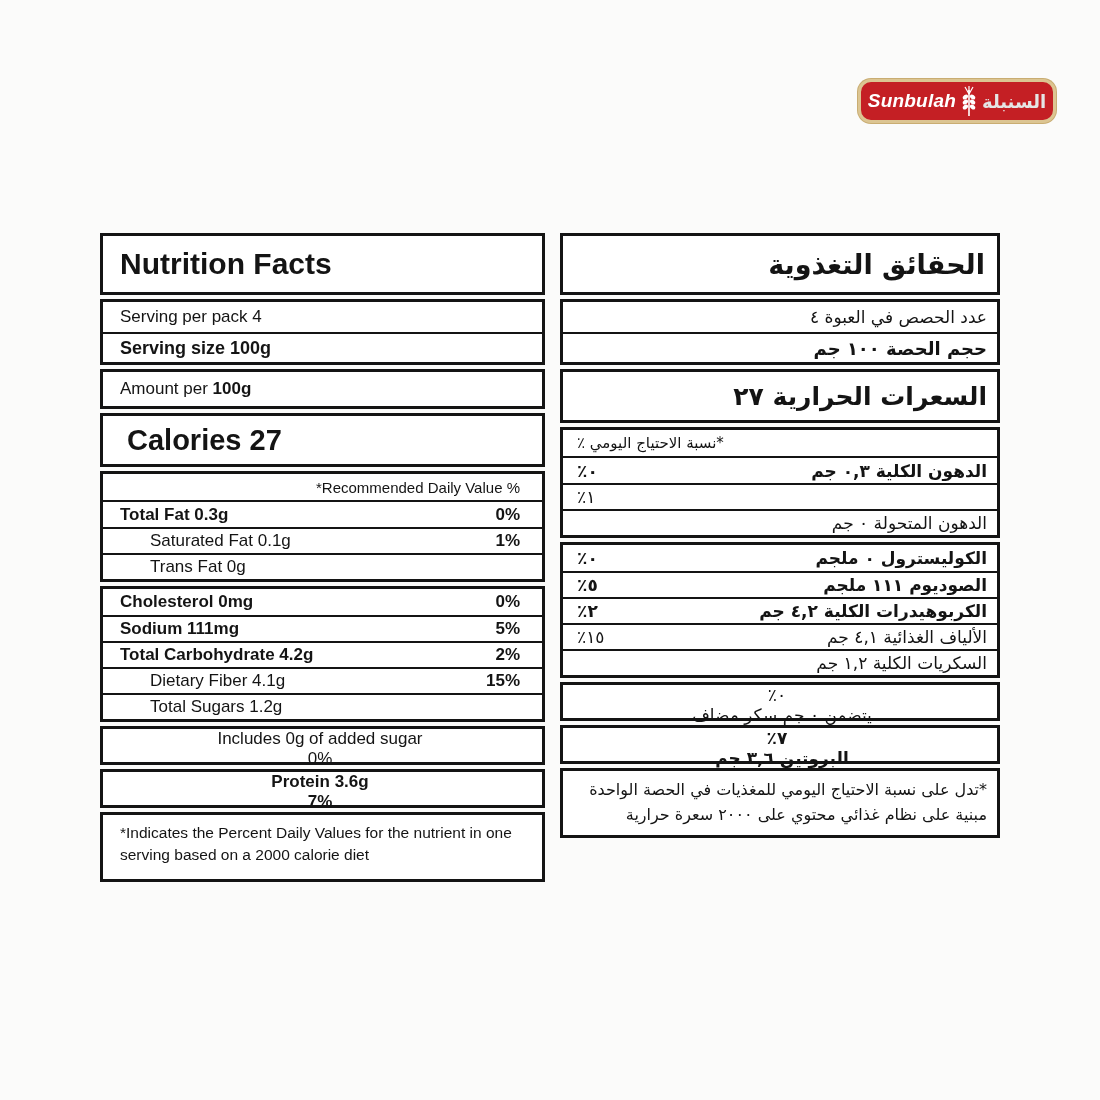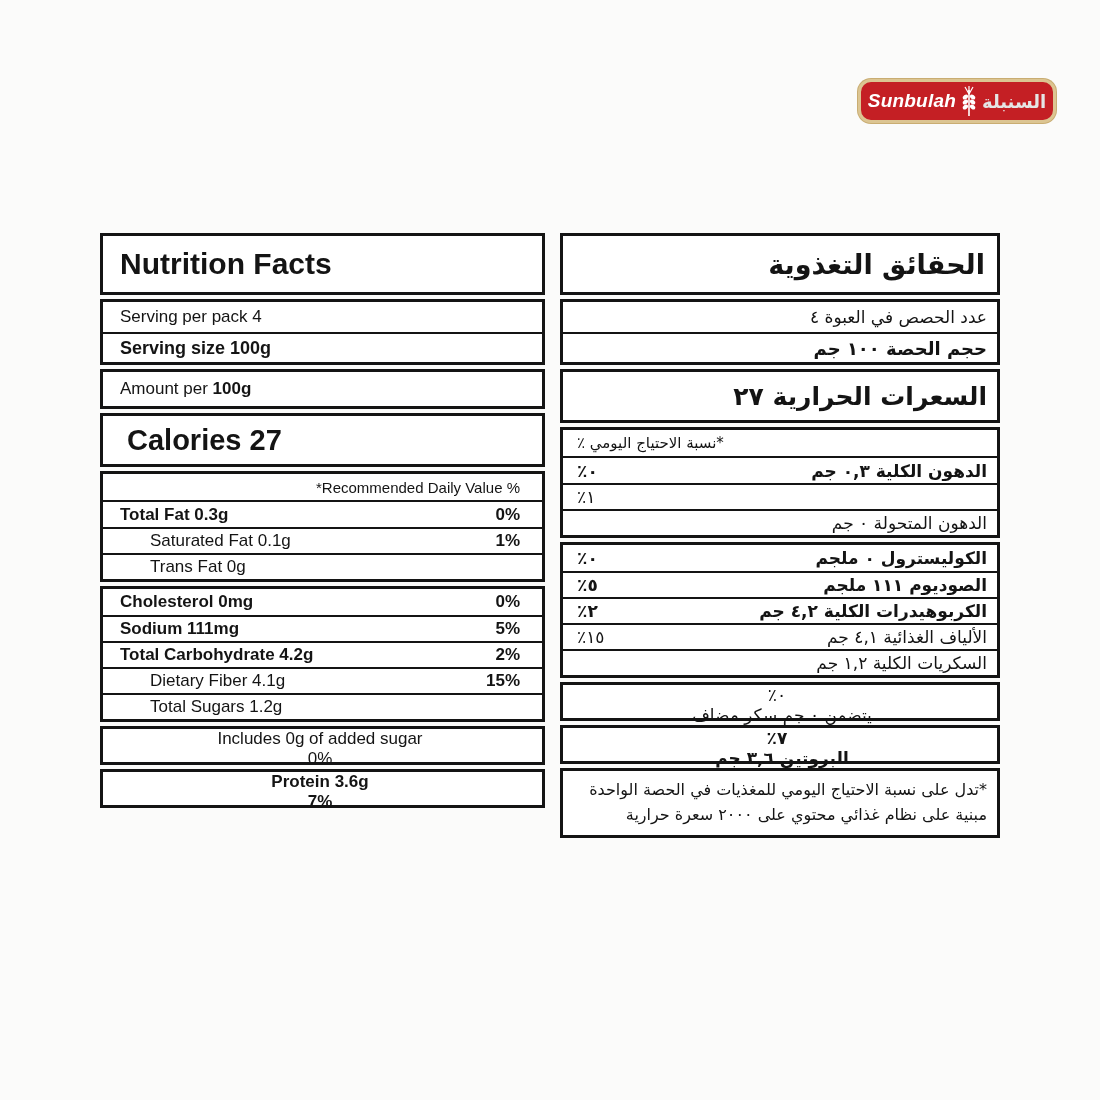--- a/index.html
+++ b/index.html
@@ -170,20 +170,25 @@
       </div>
     </div>
 
     <div class="box">
       <div class="row h33">
         <span class="b">Protein 3.6g</span>
         <span class="b">7%</span>
       </div>
     </div>
 
+    <div class="box">
+      <div class="row foot foot-en">
+        <span>*Indicates the Percent Daily Values for the nutrient in one serving based on a 2000 calorie diet</span>
+      </div>
+    </div>
   </div>
 
   <div class="col ar-col">
 
     <div class="box h-head">
       <div class="title-ar">الحقائق التغذوية</div>
     </div>
 
     <div class="box">
       <div class="ar-row h30">

